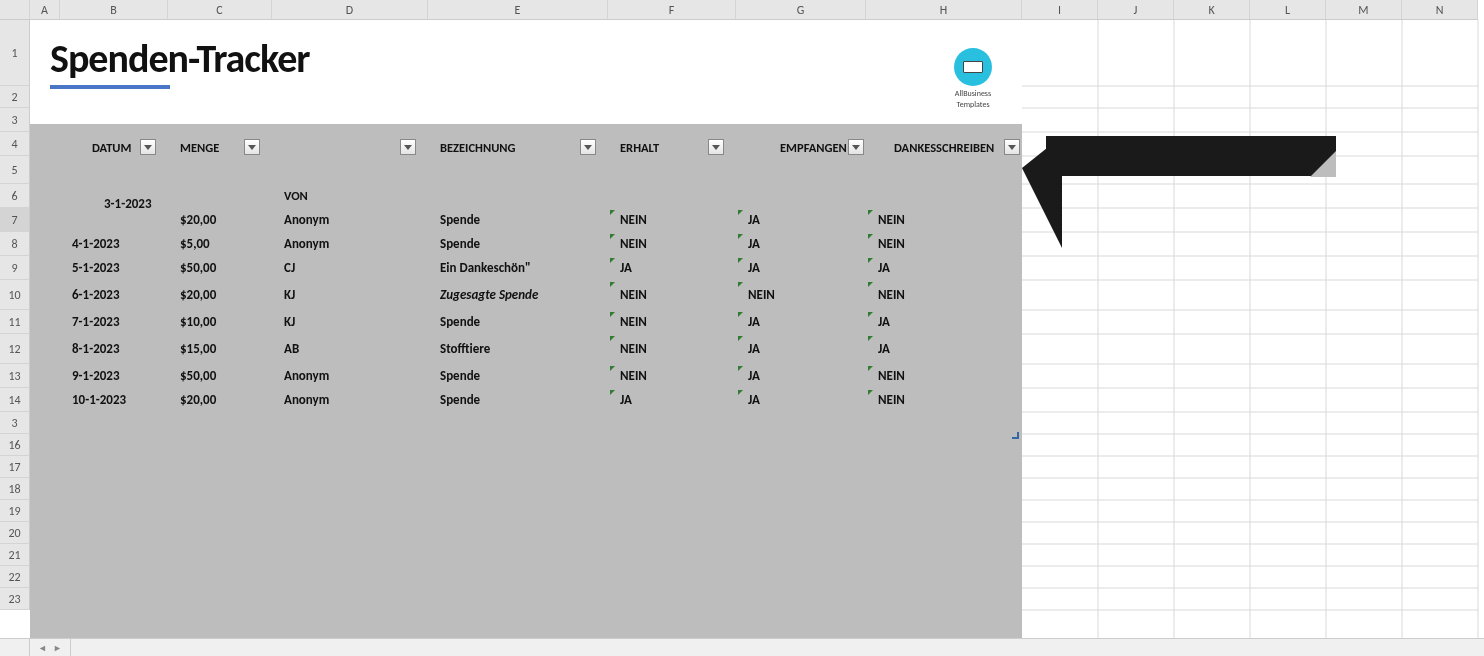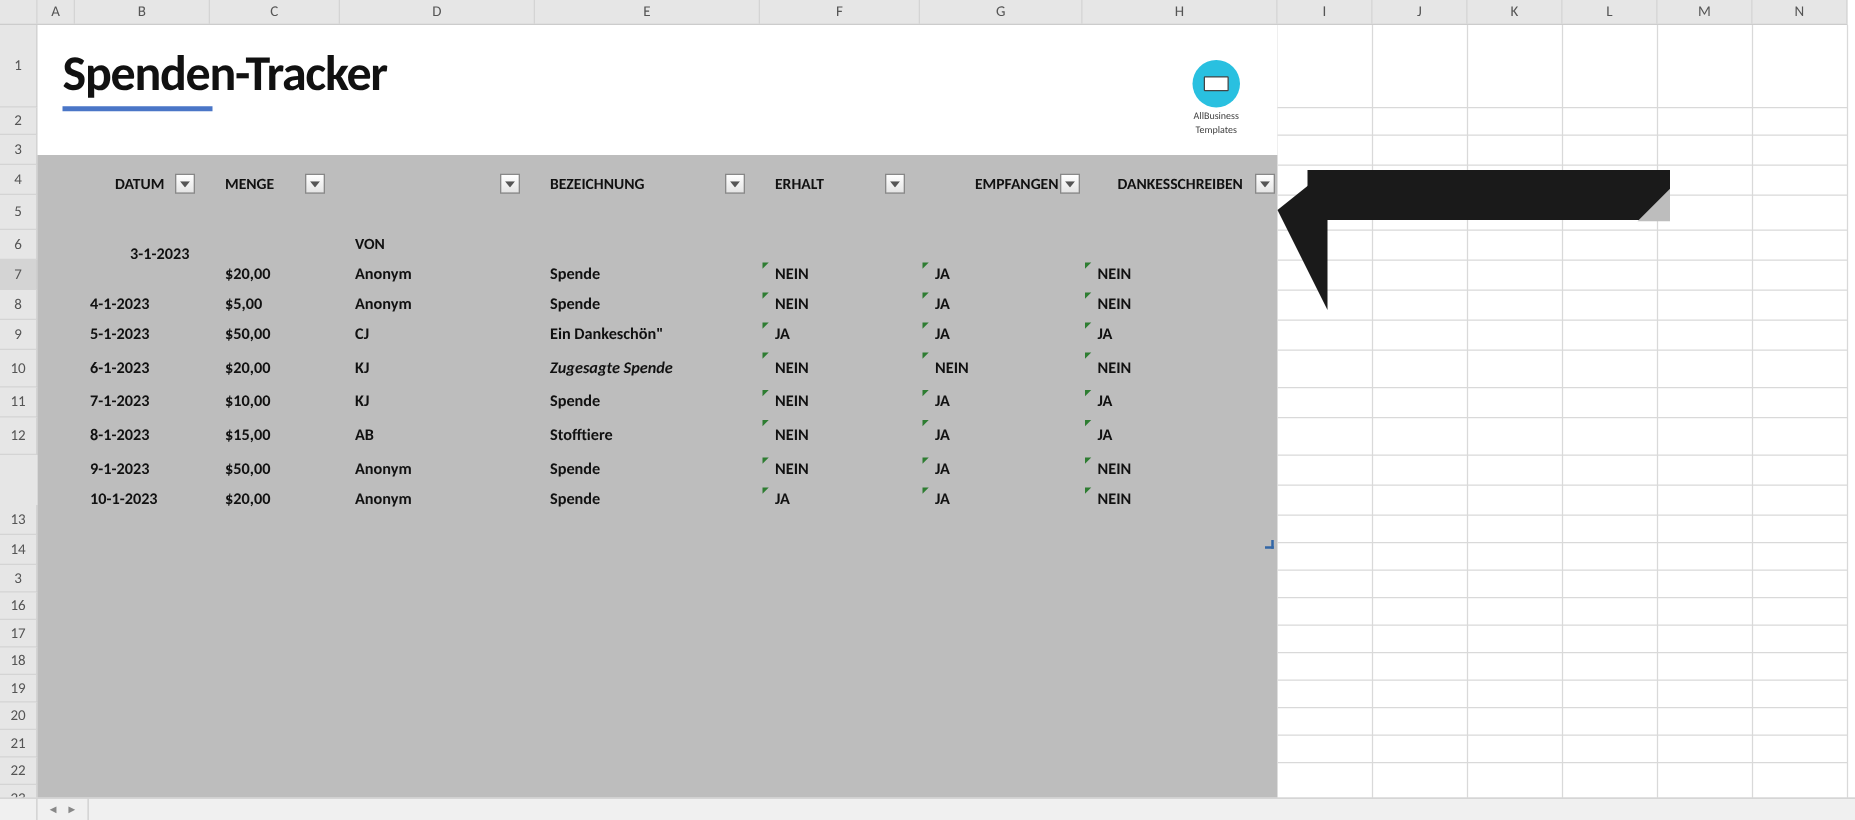--- a/index.html
+++ b/index.html
@@ -89,21 +89,21 @@
       <div class="row-h" style="height: 24px;">3</div>
       <div class="row-h" style="height: 24px;">4</div>
       <div class="row-h" style="height: 28px;">5</div>
       <div class="row-h" style="height: 24px;">6</div>
       <div class="row-h sel" style="height: 24px;">7</div>
       <div class="row-h" style="height: 24px;">8</div>
       <div class="row-h" style="height: 24px;">9</div>
       <div class="row-h" style="height: 30px;">10</div>
       <div class="row-h" style="height: 24px;">11</div>
       <div class="row-h" style="height: 30px;">12</div>
-      <div class="row-h" style="height: 24px; margin-top: 40px;">13</div>
+      <div class="row-h" style="height: 24px;">13</div>
       <div class="row-h" style="height: 24px;">14</div>
       <div class="row-h" style="height: 22px;">3</div>
       <div class="row-h" style="height: 22px;">16</div>
       <div class="row-h" style="height: 22px;">17</div>
       <div class="row-h" style="height: 22px;">18</div>
       <div class="row-h" style="height: 22px;">19</div>
       <div class="row-h" style="height: 22px;">20</div>
       <div class="row-h" style="height: 22px;">21</div>
       <div class="row-h" style="height: 22px;">22</div>
       <div class="row-h" style="height: 22px;">23</div>

